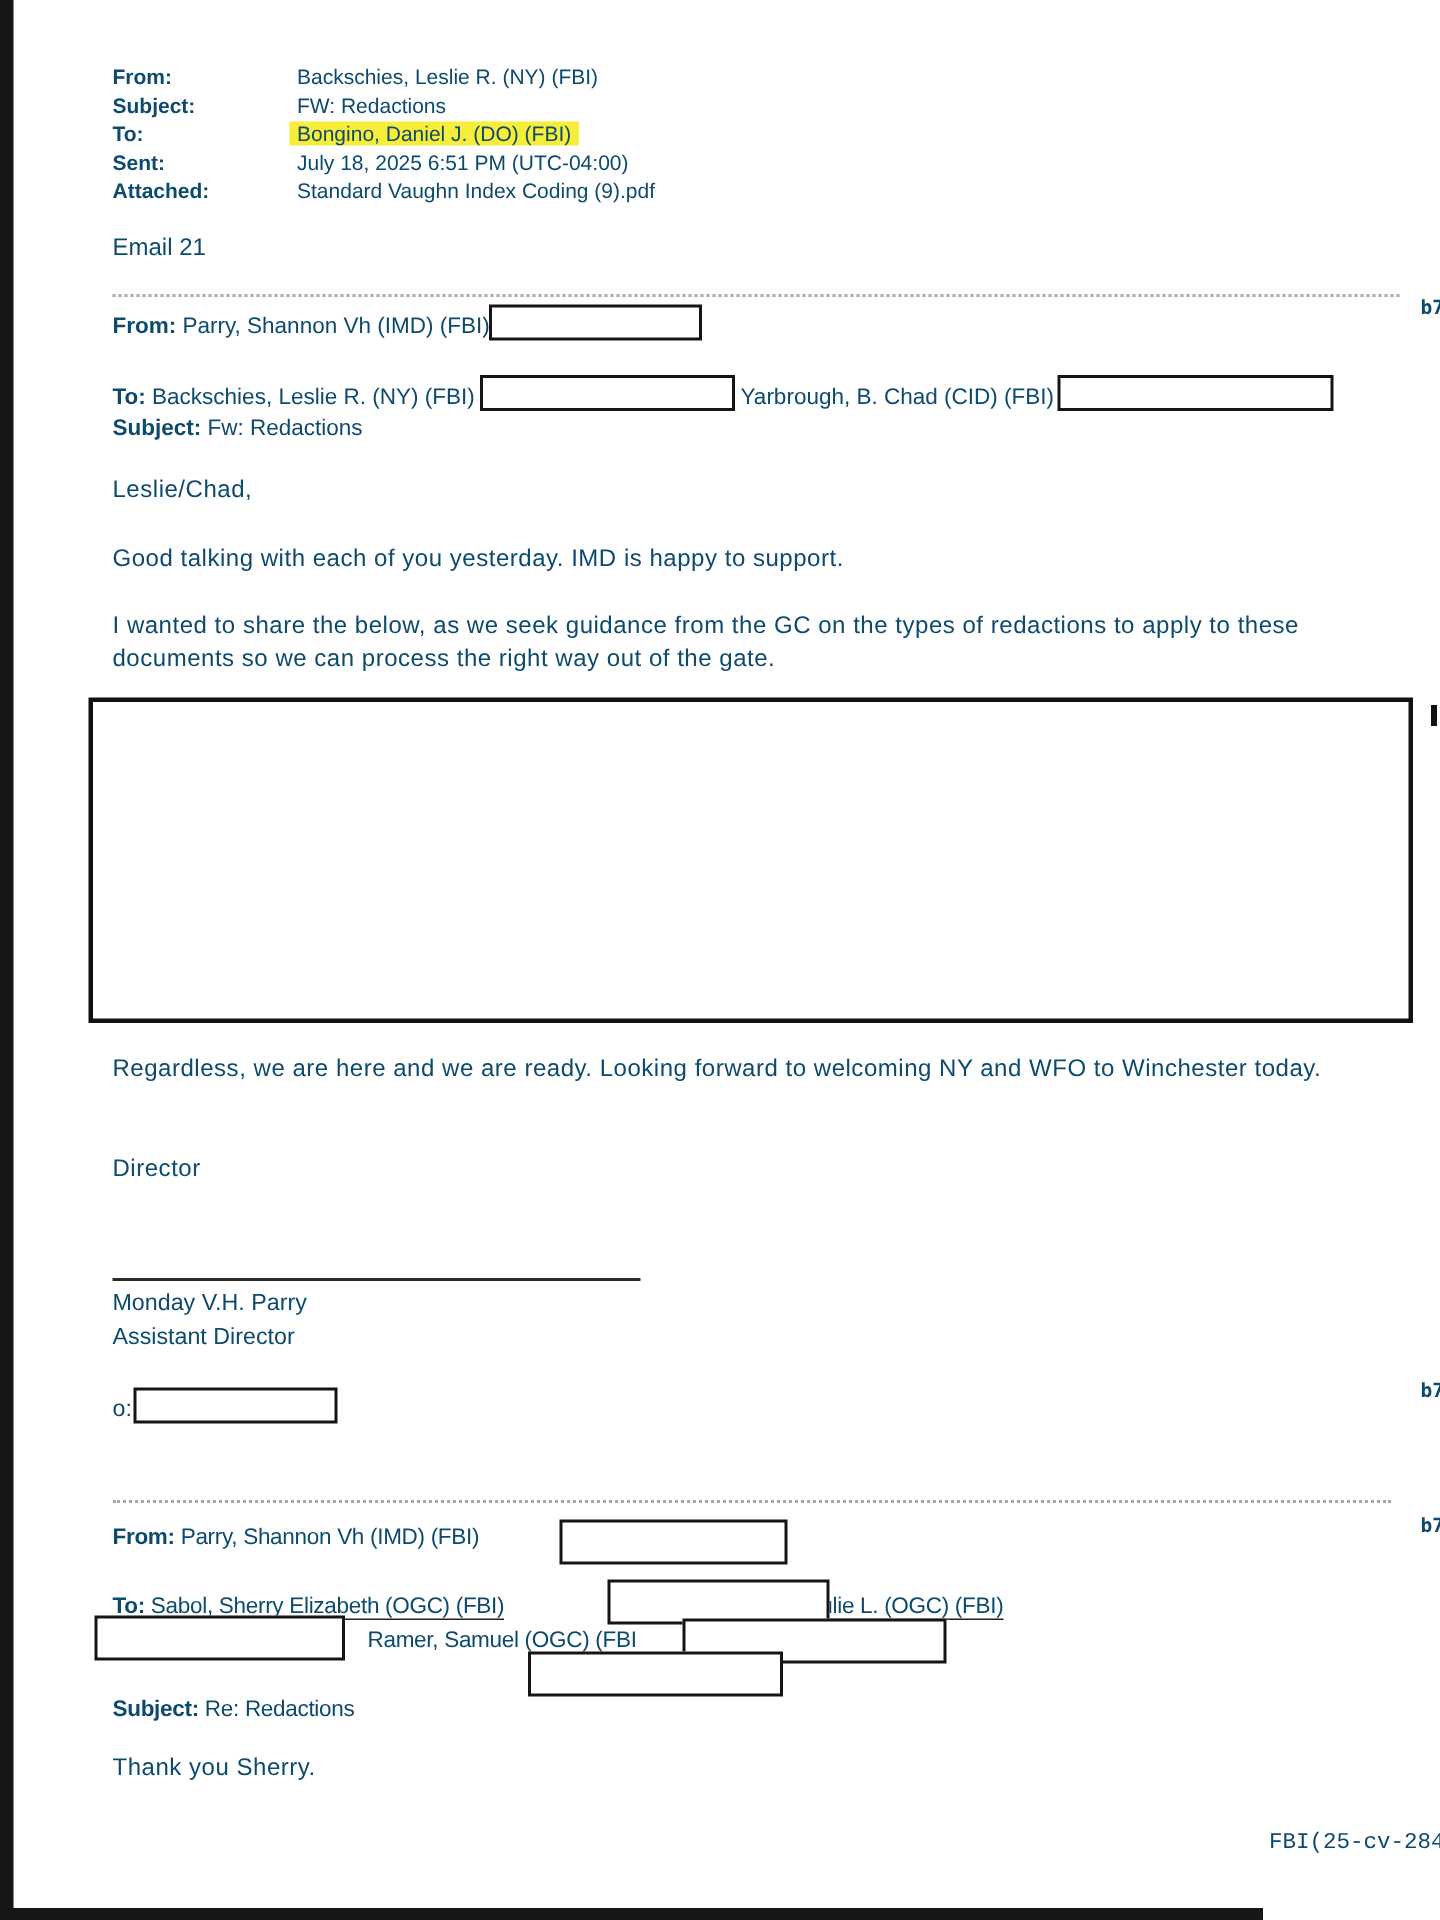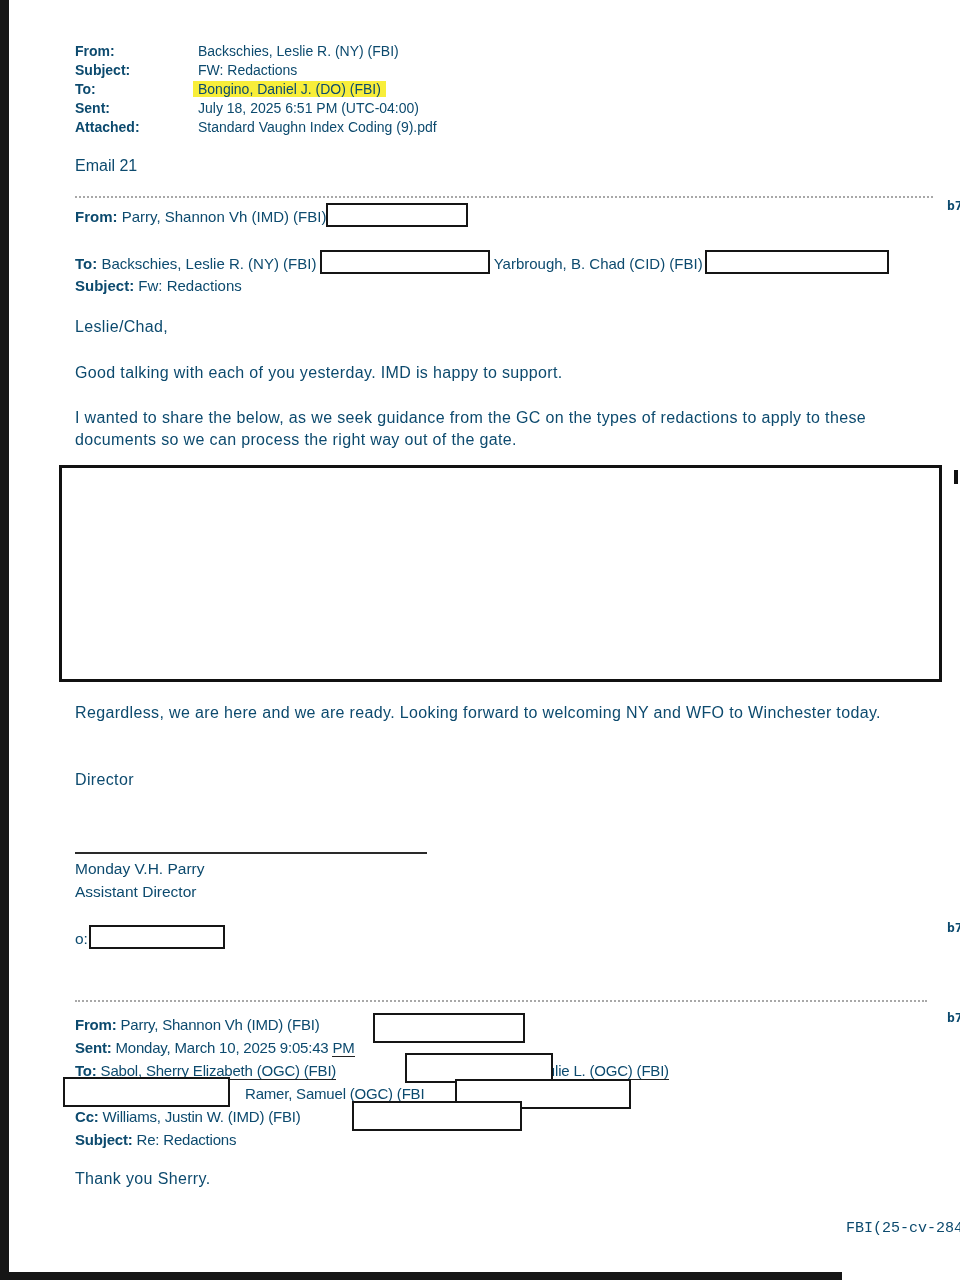--- a/index.html
+++ b/index.html
@@ -105,31 +105,25 @@
   </div>
   <div class="abs margin-code" style="top:920px;">b7</div>
 
   <div class="abs dotted divider2"></div>
   <div class="abs margin-code" style="top:1010px;">b7</div>
 
   <div class="abs e3wrap">
     <div class="e3line" style="top:2px;">
       <span class="bold">From:</span><span> Parry, Shannon Vh (IMD) (FBI)</span>
     </div>
-    <div class="e3line" style="top:25px;">
-      <span class="bold">Sent:</span><span> Monday, March 10, 2025 9:05:43 </span><span class="u">PM</span>
-    </div>
     <div class="e3line" style="top:48px;">
       <span class="bold">To:</span><span class="u"> Sabol, Sherry Elizabeth (OGC) (FBI)</span><span class="spacer" style="width:146px;"></span><span>; </span><span class="u">Kopec, Julie L. (OGC) (FBI)</span>
     </div>
     <div class="e3line" style="top:71px;">
       <span class="spacer" style="width:170px;"></span><span>Ramer, Samuel (OGC) (FBI</span>
-    </div>
-    <div class="e3line" style="top:94px;">
-      <span class="bold">Cc:</span><span> Williams, Justin W. (IMD) (FBI)</span>
     </div>
     <div class="e3line" style="top:117px;">
       <span class="bold">Subject:</span><span> Re: Redactions</span>
     </div>
 
     <div class="rbox" style="left:298px;top:1px;width:148px;height:26px;"></div>
     <div class="rbox" style="left:330px;top:41px;width:144px;height:26px;"></div>
     <div class="rbox" style="left:-12px;top:65px;width:163px;height:26px;"></div>
     <div class="rbox" style="left:380px;top:67px;width:172px;height:26px;"></div>
     <div class="rbox" style="left:277px;top:89px;width:166px;height:26px;"></div>

